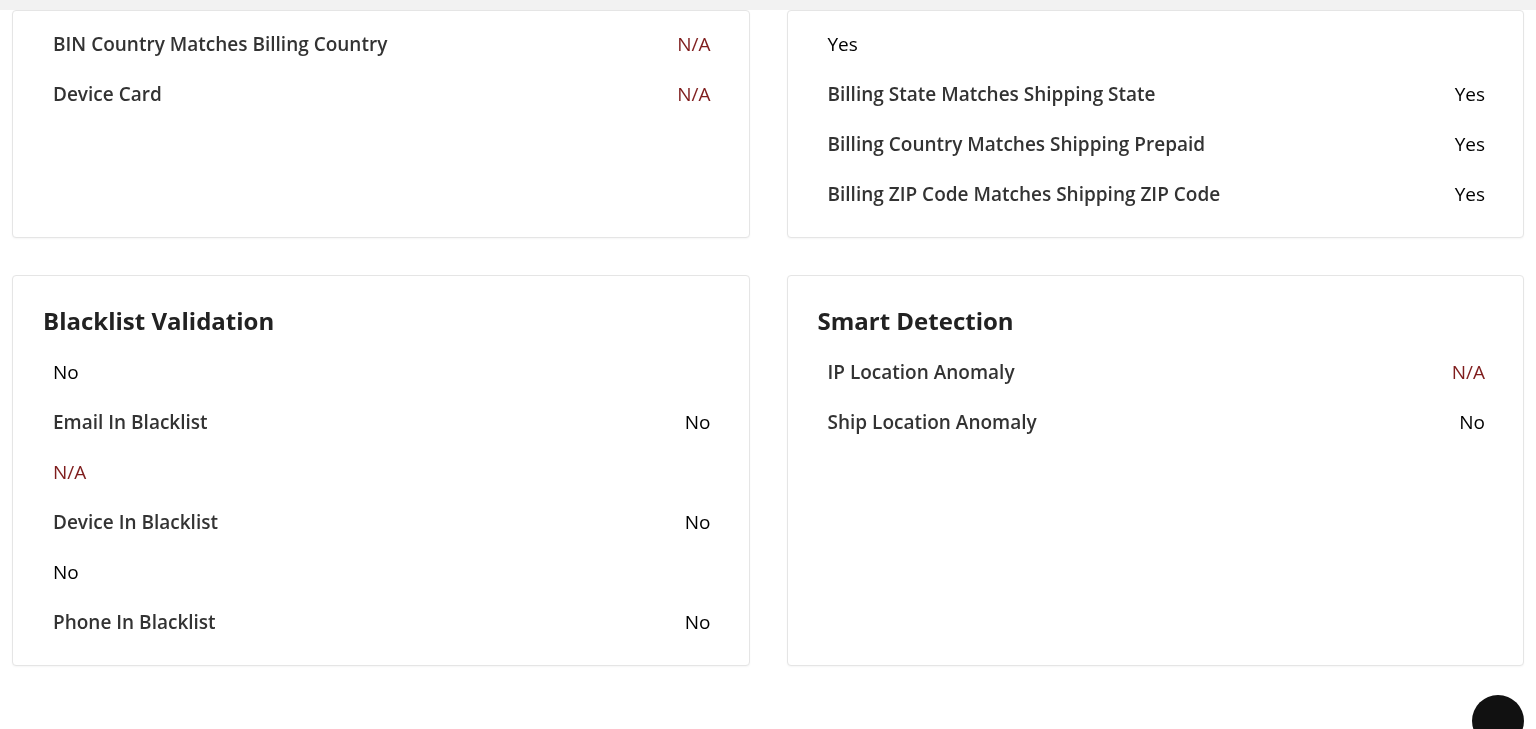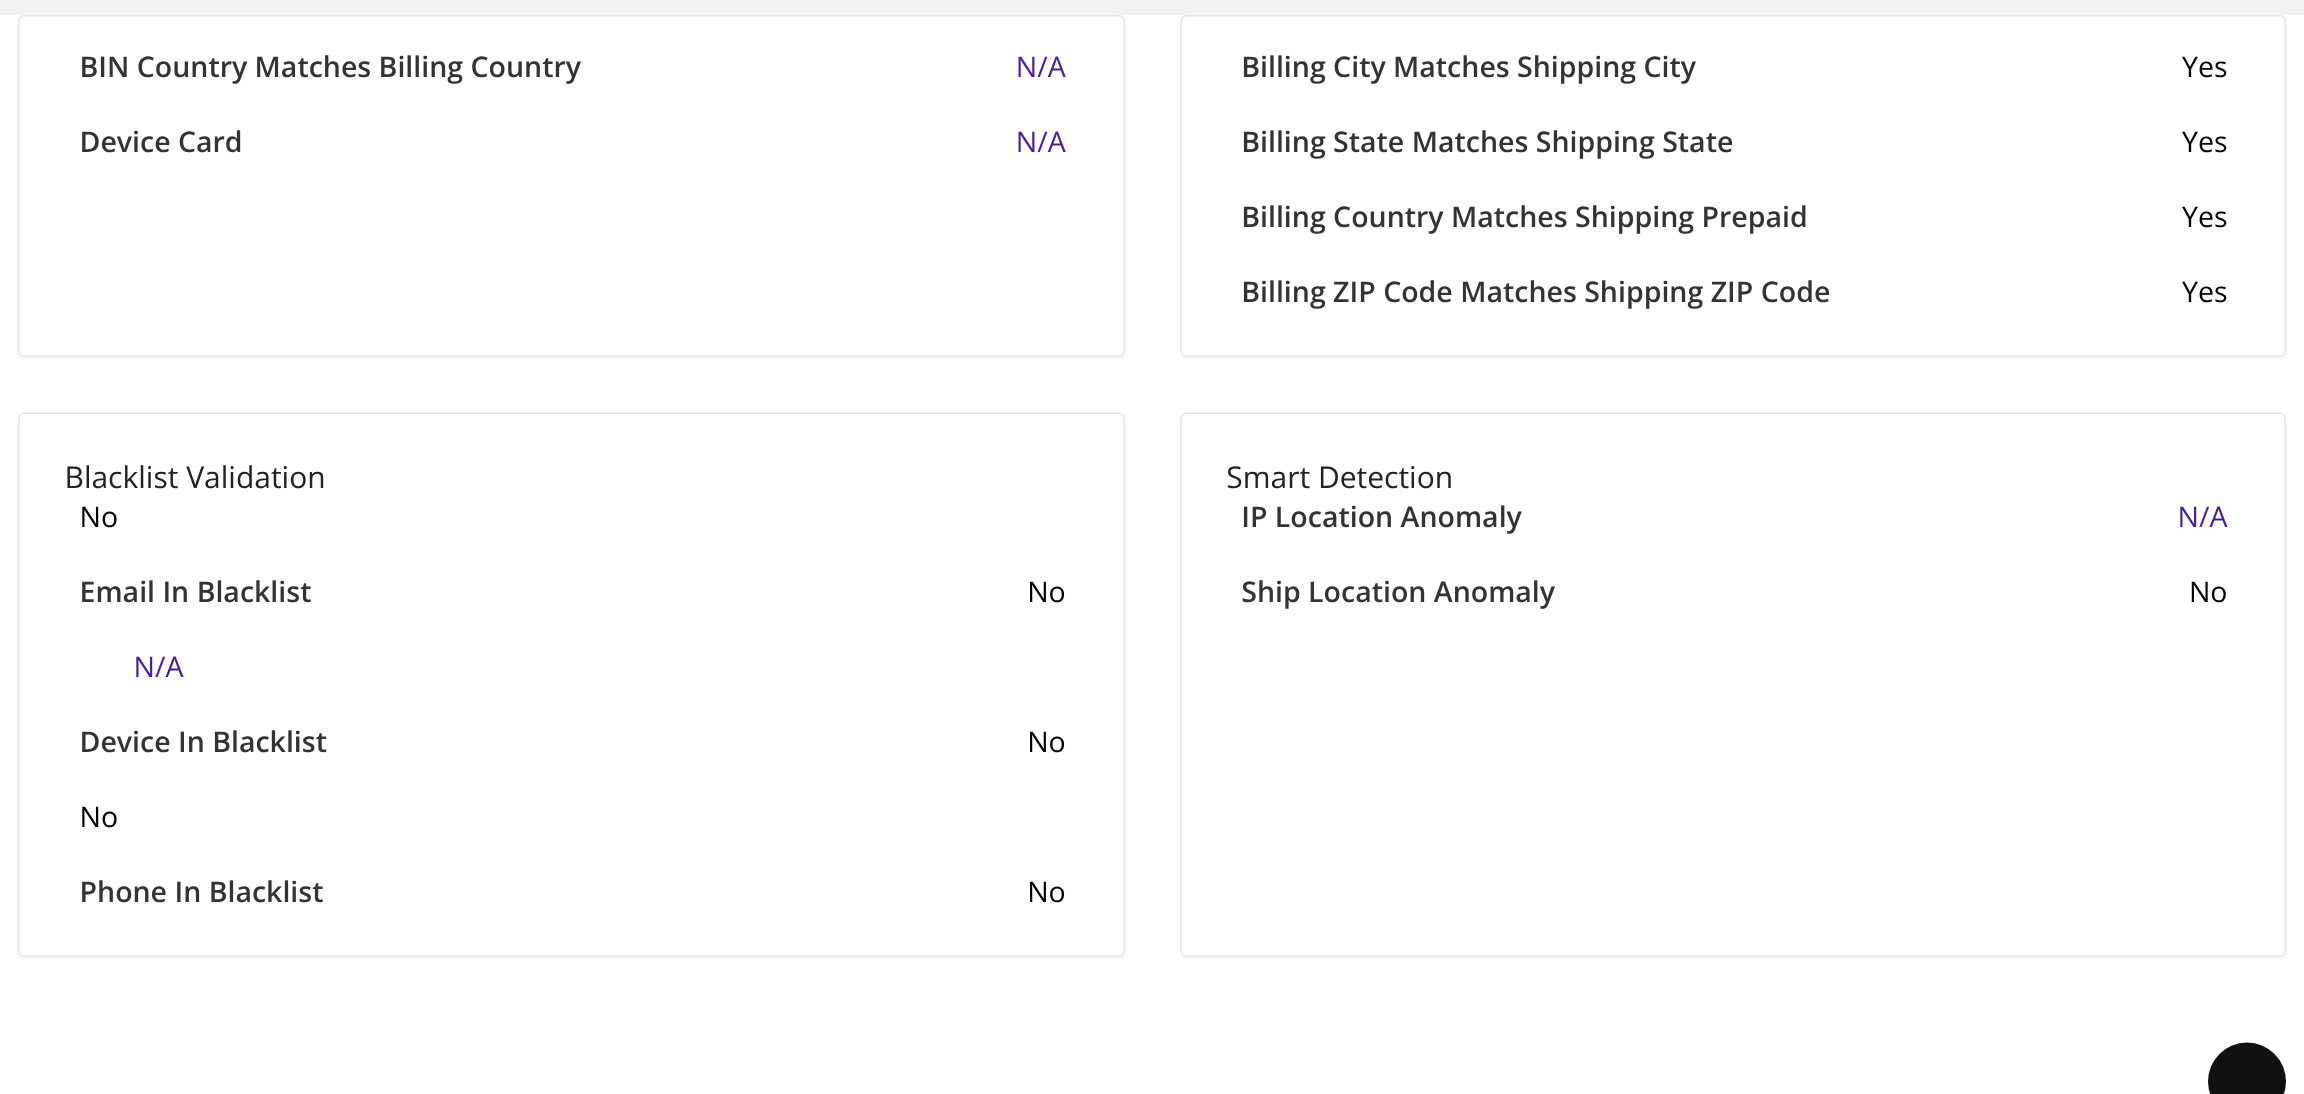--- a/index.html
+++ b/index.html
@@ -32,23 +32,24 @@
     padding: 28px 30px 30px 30px;
   }
   .card.top {
     padding-top: 20px;
     padding-bottom: 30px;
   }
   .card.top.left {
     min-height: 225px;
   }
   .card h2.title {
-    font-size: 20px;
-    font-weight: 400;
+    font-size: 24px;
+    font-weight: 700;
     color: #222;
+    margin-bottom: 22px;
   }
   .rows {
     display: flex;
     flex-direction: column;
     gap: 24px;
     padding-left: 10px;
     padding-right: 8px;
   }
   .row {
     display: flex;
@@ -59,22 +60,21 @@
     font-size: 19px;
     font-weight: 600;
     color: #333;
   }
   .row .value {
     font-size: 19px;
     font-weight: 400;
     color: #000000;
   }
   .row .value.na {
-    color: #4c1d95;
-    margin-left: 36px;
+    color: #7f1d1d;
   }
   .fab {
     position: absolute;
     right: 12px;
     bottom: -18px;
     width: 52px;
     height: 52px;
     border-radius: 50%;
     background: #111;
   }
@@ -95,21 +95,20 @@
       <div class="row">
         <span class="label">Device Card</span>
         <span class="value na">N/A</span>
       </div>
     </div>
   </div>
 
   <div class="card top">
     <div class="rows">
       <div class="row">
-        <span class="label">Billing City Matches Shipping City</span>
         <span class="value">Yes</span>
       </div>
       <div class="row">
         <span class="label">Billing State Matches Shipping State</span>
         <span class="value">Yes</span>
       </div>
       <div class="row">
         <span class="label">Billing Country Matches Shipping Prepaid</span>
         <span class="value">Yes</span>
       </div>

